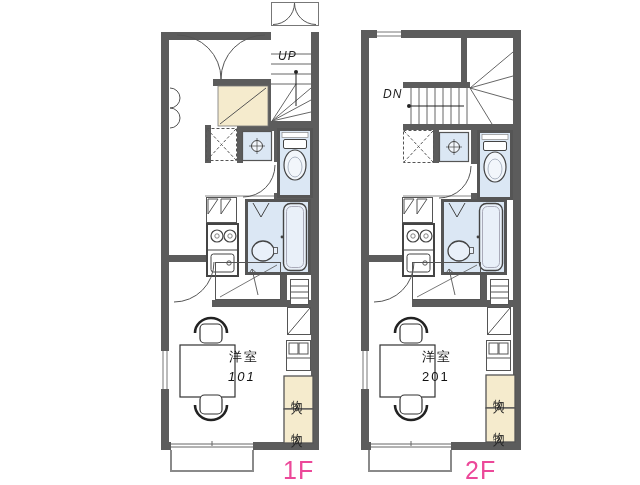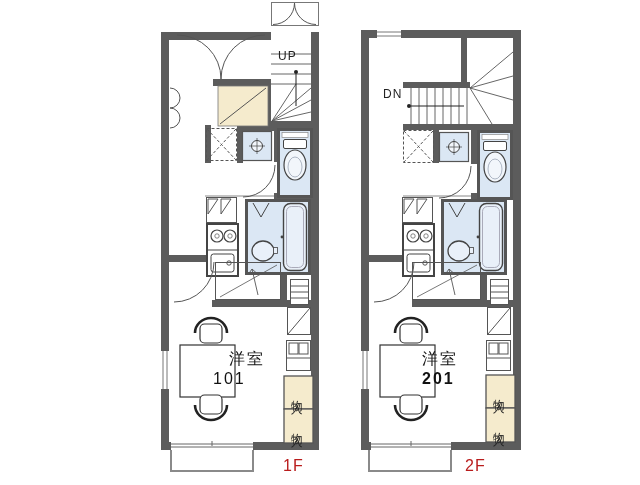--- a/index.html
+++ b/index.html
@@ -1,22 +1,22 @@
 <!DOCTYPE html>
 <html><head>
 <meta charset="utf-8">
 <style>
   html,body{margin:0;padding:0;background:#fff;}
   #canvas{position:relative;width:640px;height:485px;background:#ffffff;overflow:hidden;
           font-family:"Liberation Sans","DejaVu Sans",sans-serif;color:#1a1a1a;}
   #plan-svg{position:absolute;left:0;top:0;}
   .lbl{position:absolute;white-space:pre;line-height:1.1;}
-  .stair-lbl{font-size:12px;letter-spacing:1px;color:#222;}
-  .room-lbl{font-size:16px;letter-spacing:2px;color:#111;}
-  .floor-lbl{font-size:16px;color:#b91c1c;letter-spacing:1px;}
+  .stair-lbl{font-size:12px;letter-spacing:1px;color:#222;font-style:italic;}
+  .room-lbl{font-size:13px;letter-spacing:2px;color:#111;}
+  .floor-lbl{font-size:25px;color:#ec4899;letter-spacing:1px;}
   .storage-lbl{font-size:11.5px;color:#222;writing-mode:vertical-rl;text-orientation:upright;
                letter-spacing:2px;text-align:center;}
 </style>
 </head>
 <body>
 
 <div id="canvas">
 
 <svg id="plan-svg" width="640" height="485" viewBox="0 0 640 485">
   <defs>
@@ -263,23 +263,23 @@
       <line x1="411" y1="441" x2="411" y2="446" stroke="#666" stroke-width="1"></line>
     </g>
     <path d="M369,450 L369,471 L451,471 L451,450" fill="none" stroke="#8a8a8a" stroke-width="2"></path>
   </g>
 </svg>
 
 <div class="lbl stair-lbl" style="left:278px;top:50px;">UP</div>
 <div class="lbl stair-lbl" style="left:383px;top:88px;">DN</div>
 
 <div class="lbl room-lbl" style="left:229px;top:350px;">洋室</div>
-<div class="lbl room-lbl" style="left:213px;top:370px;">101</div>
+<div class="lbl room-lbl" style="left:228px;top:370px;font-style:italic;">101</div>
 <div class="lbl room-lbl" style="left:422px;top:350px;">洋室</div>
-<div class="lbl room-lbl" style="left:422px;top:370px;font-weight:bold;">201</div>
+<div class="lbl room-lbl" style="left:422px;top:370px;">201</div>
 
 <div class="lbl storage-lbl" style="left:290px;top:378px;height:30px;">物入</div>
 <div class="lbl storage-lbl" style="left:290px;top:411px;height:30px;">物入</div>
 <div class="lbl storage-lbl" style="left:492px;top:377px;height:30px;">物入</div>
 <div class="lbl storage-lbl" style="left:492px;top:410px;height:30px;">物入</div>
 
 <div class="lbl floor-lbl" style="left:283px;top:457px;">1F</div>
 <div class="lbl floor-lbl" style="left:465px;top:457px;">2F</div>
 
 </div>

